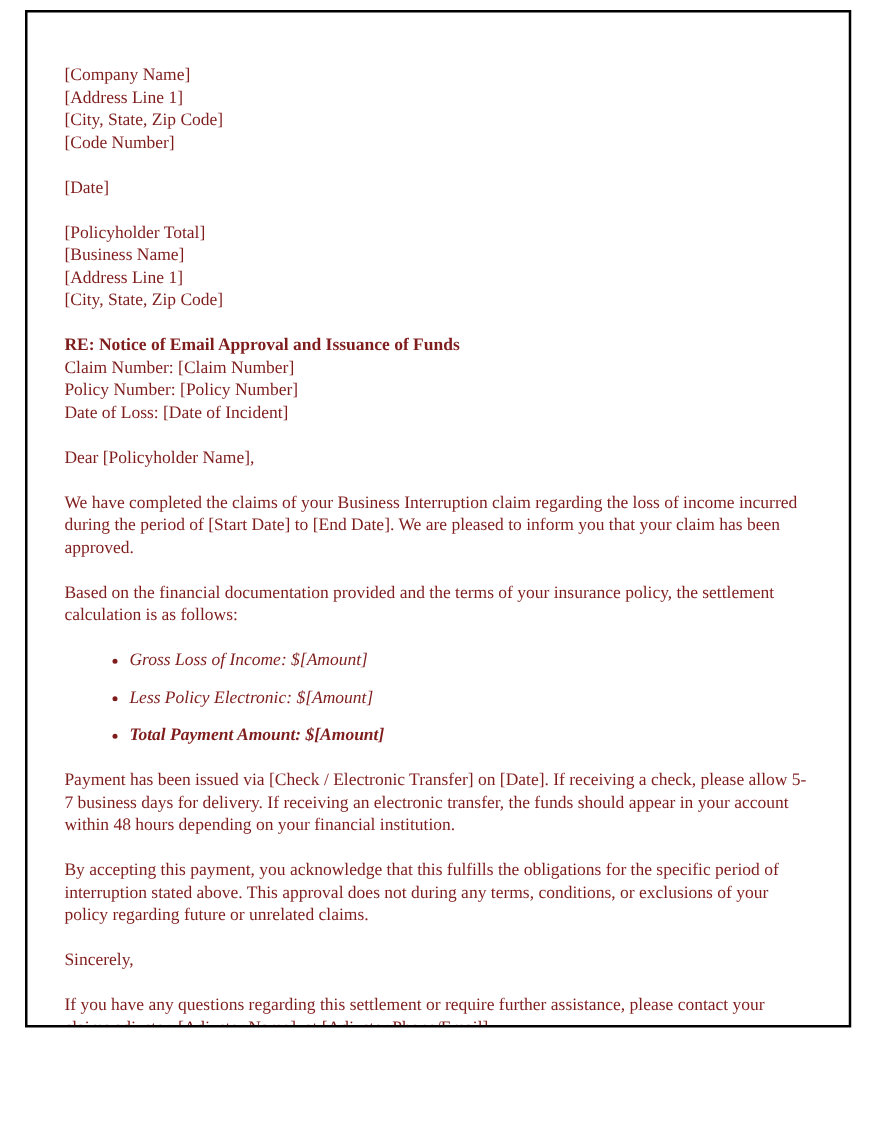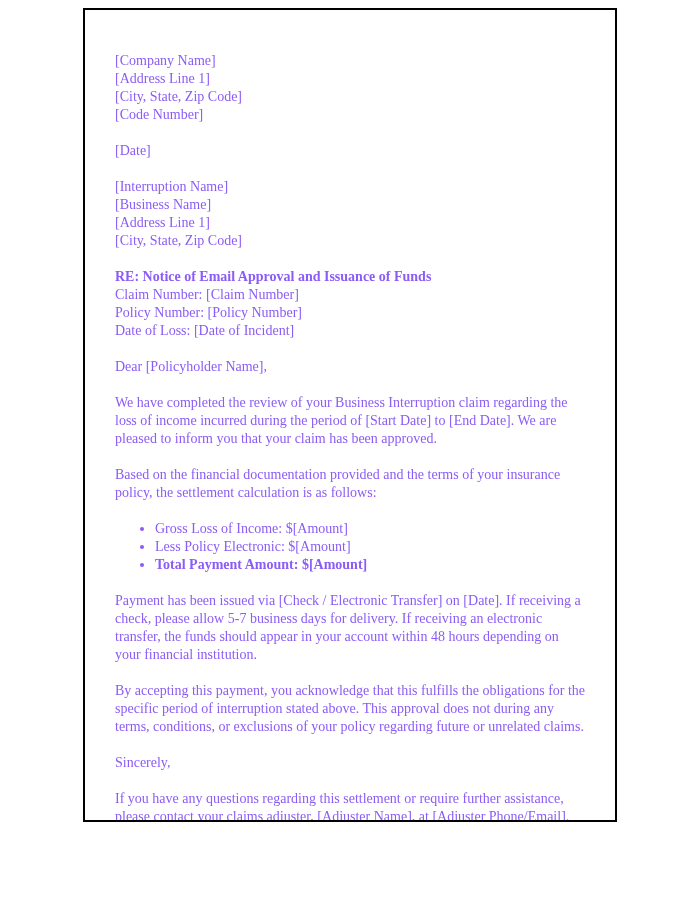--- a/index.html
+++ b/index.html
@@ -5,73 +5,73 @@
   html, body {
     margin: 0;
     padding: 0;
     background: #ffffff;
     width: 700px;
     height: 900px;
     font-family: "Liberation Serif", "DejaVu Serif", serif;
   }
   .page {
     box-sizing: border-box;
-    width: 534px;
+    width: 661px;
     height: 814px;
     margin: 8px auto 0 auto;
     border: 2px solid #000000;
     background: #ffffff;
     padding: 42px 29px 0 30px;
-    color: #8b5cf6;
+    color: #7f1d1d;
     font-size: 14px;
     line-height: 18px;
     overflow: hidden;
   }
   .block { margin: 0 0 18px 0; }
   .line { margin: 0; }
   p { margin: 0 0 18px 0; }
   .bold { font-weight: bold; }
   ul.bullets {
     margin: 0 0 18px 0;
     padding-left: 40px;
     list-style-type: disc;
   }
-  ul.bullets li { margin: 0; }
+  ul.bullets li { margin: 12px; font-style: italic; }
 </style>
 </head>
 <body>
 
 <div class="page">
 
   <div class="block">
     <div class="line">[Company Name]</div>
     <div class="line">[Address Line 1]</div>
     <div class="line">[City, State, Zip Code]</div>
     <div class="line">[Code Number]</div>
   </div>
 
   <div class="block">[Date]</div>
 
   <div class="block">
-    <div class="line">[Interruption Name]</div>
+    <div class="line">[Policyholder Total]</div>
     <div class="line">[Business Name]</div>
     <div class="line">[Address Line 1]</div>
     <div class="line">[City, State, Zip Code]</div>
   </div>
 
   <div class="block">
     <div class="line bold">RE: Notice of Email Approval and Issuance of Funds</div>
     <div class="line">Claim Number: [Claim Number]</div>
     <div class="line">Policy Number: [Policy Number]</div>
     <div class="line">Date of Loss: [Date of Incident]</div>
   </div>
 
   <div class="block">Dear [Policyholder Name],</div>
 
-  <p>We have completed the review of your Business Interruption claim regarding the loss of income incurred during the period of [Start Date] to [End Date]. We are pleased to inform you that your claim has been approved.</p>
+  <p>We have completed the claims of your Business Interruption claim regarding the loss of income incurred during the period of [Start Date] to [End Date]. We are pleased to inform you that your claim has been approved.</p>
 
   <p>Based on the financial documentation provided and the terms of your insurance policy, the settlement calculation is as follows:</p>
 
   <ul class="bullets">
     <li>Gross Loss of Income: $[Amount]</li>
     <li>Less Policy Electronic: $[Amount]</li>
     <li class="bold">Total Payment Amount: $[Amount]</li>
   </ul>
 
   <p>Payment has been issued via [Check / Electronic Transfer] on [Date]. If receiving a check, please allow 5-7 business days for delivery. If receiving an electronic transfer, the funds should appear in your account within 48 hours depending on your financial institution.</p>

